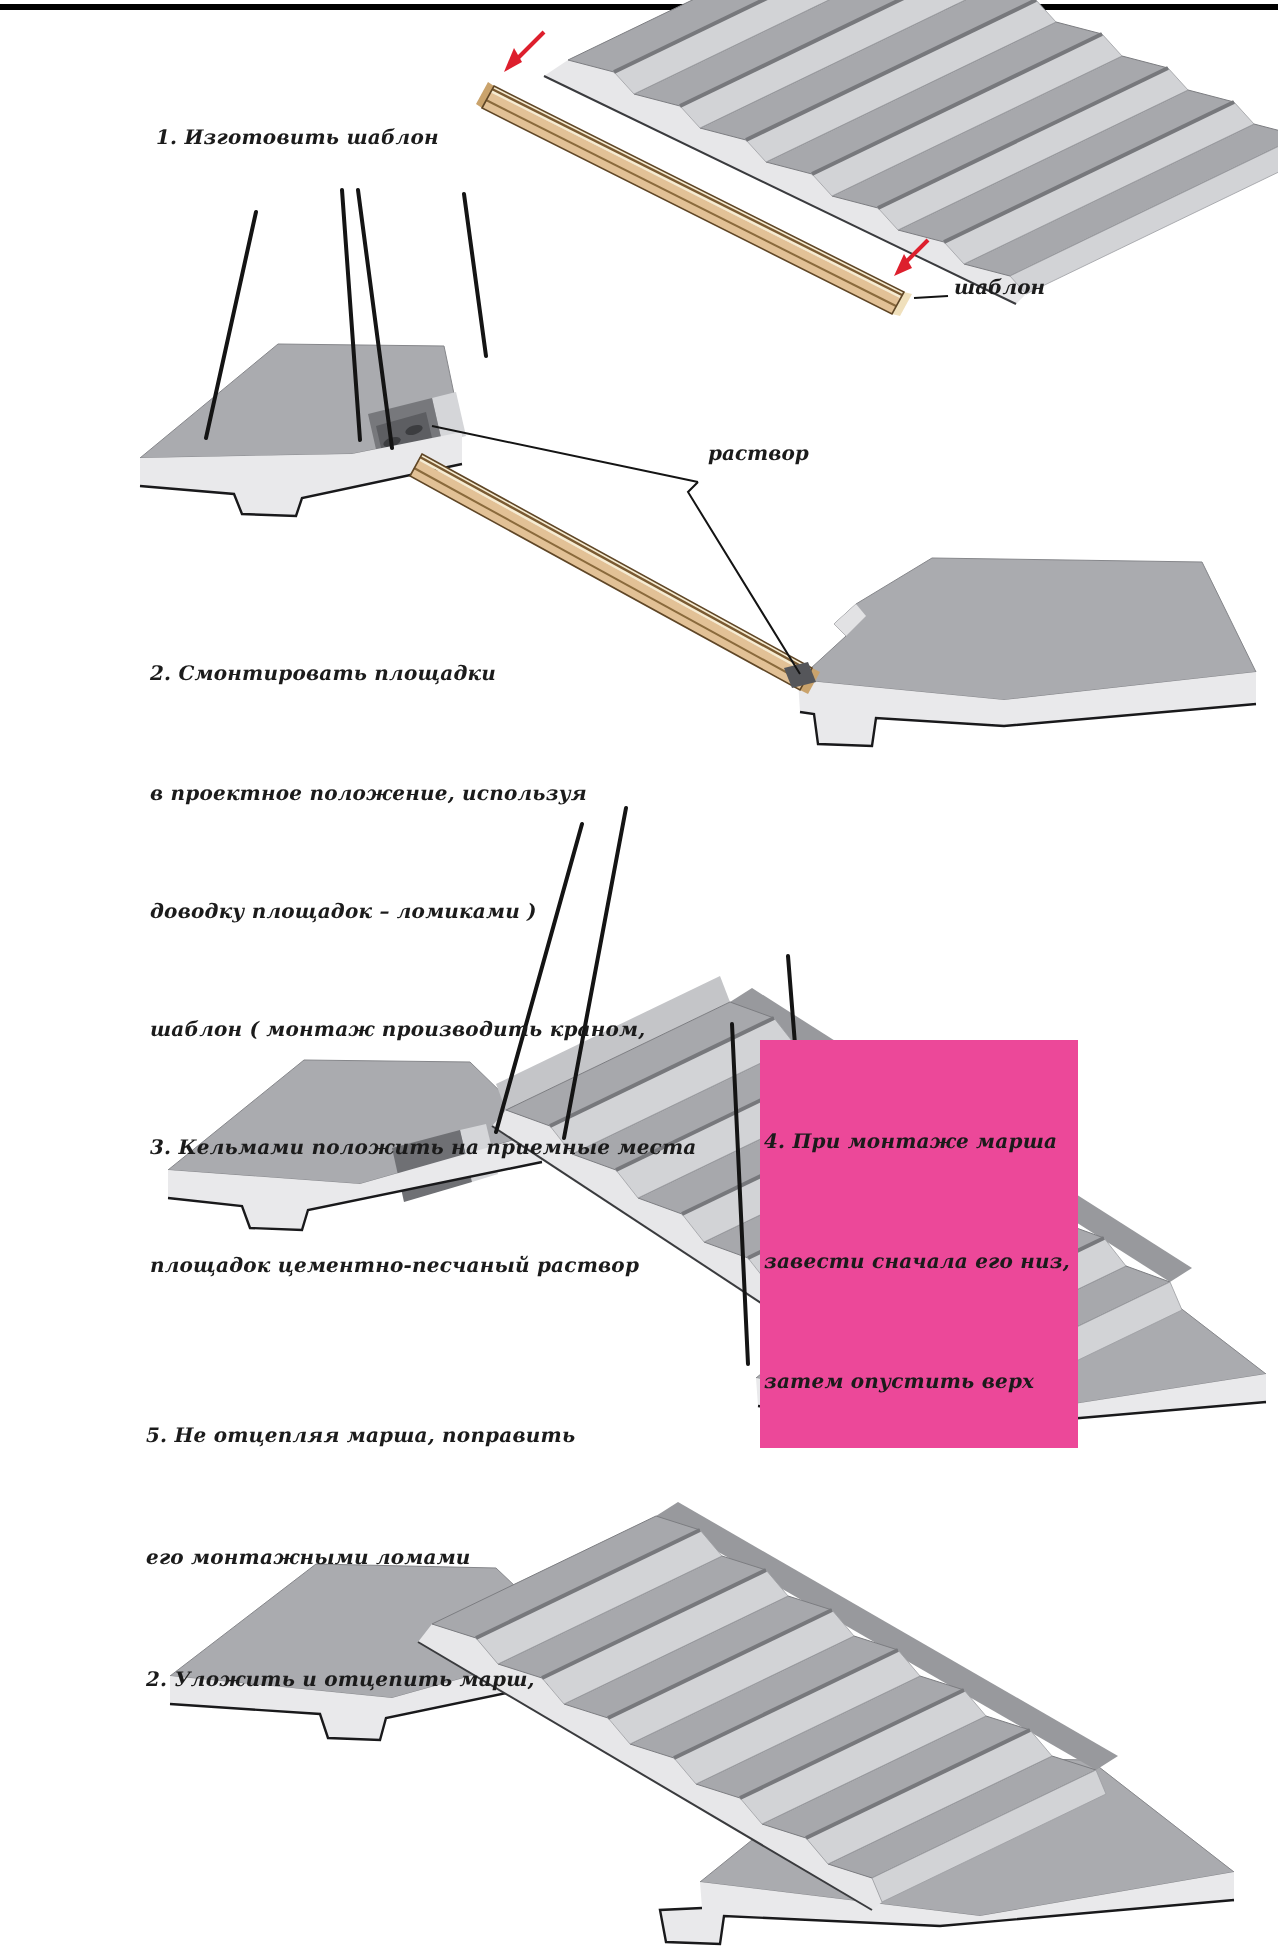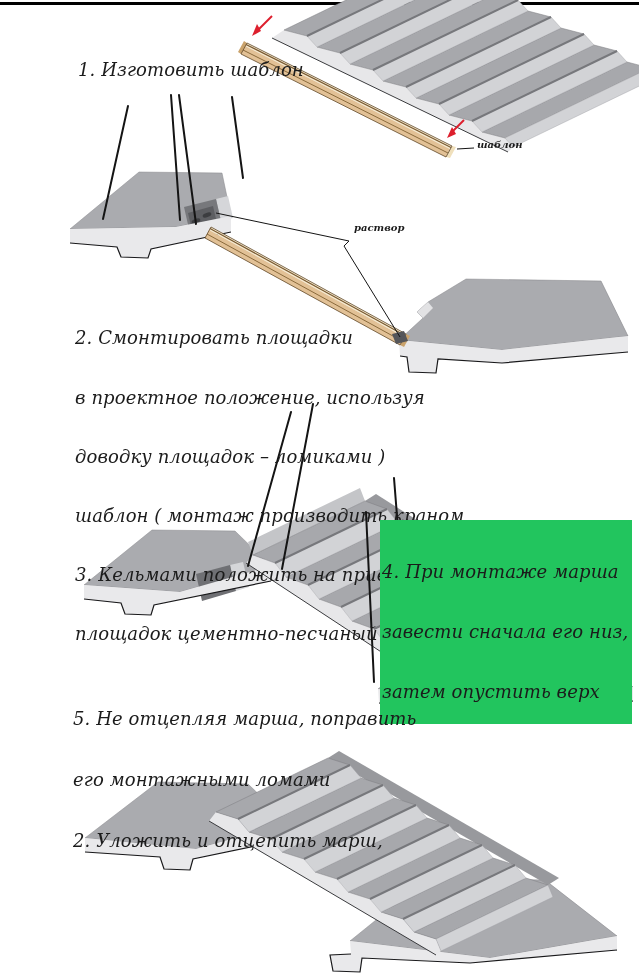--- a/index.html
+++ b/index.html
@@ -4,28 +4,28 @@
 <style>
   html,body{margin:0;padding:0;}
   body{
     width:639px;height:975px;position:relative;overflow:hidden;
     background:#ffffff;
     font-family:"DejaVu Serif","Liberation Serif",serif;
   }
   .topline{position:absolute;left:0;top:2px;width:639px;height:3px;background:#000;}
   svg{position:absolute;left:0;top:0;}
   .txt{
-    position:absolute;color:#1b1b1b;font-style:italic;font-weight:400;
-    font-size:18px;line-height:19.7px;white-space:pre;letter-spacing:0.1px;
+    position:absolute;color:#1b1b1b;font-style:italic;font-weight:700;
+    font-size:10px;line-height:19.7px;white-space:pre;letter-spacing:0.1px;
   }
   .callout{
     position:absolute;color:#1b1b1b;font-style:italic;font-weight:600;
     font-size:10px;white-space:pre;
   }
-  #step4{background:#22c55e;padding:2px 4px 2px 2px;line-height:20px;}
+  #step4{background:#ec4899;padding:2px 4px 2px 2px;line-height:20px;}
   #step56{line-height:20.2px;}
 </style>
 </head>
 <body>
 
 <div class="topline"></div>
 
 <svg width="639" height="975" viewBox="0 0 639 975">
 
   <g>

